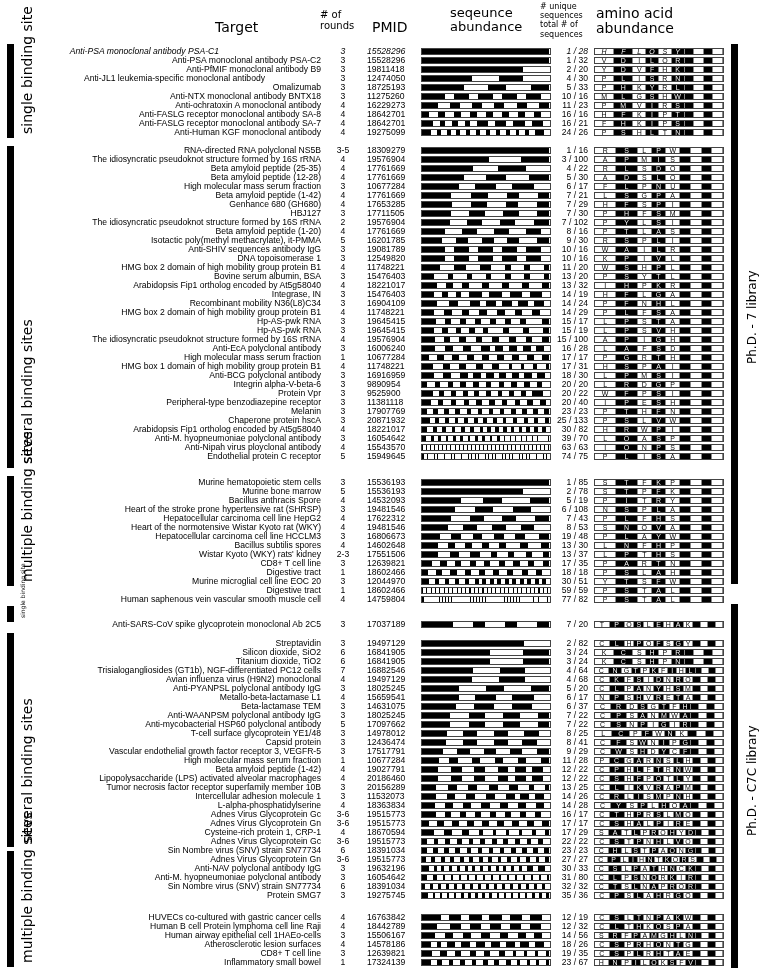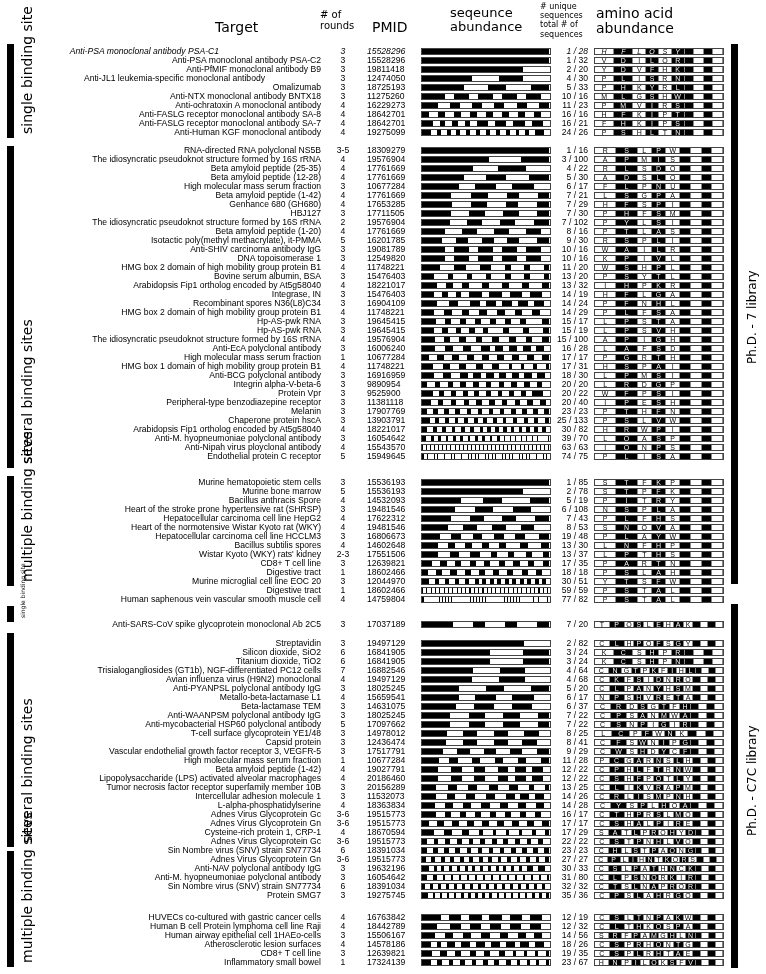--- a/index.html
+++ b/index.html
@@ -615,21 +615,21 @@
         <span class="w" style="width: 11.1111%;">P</span>
         <span class="b" style="width: 11.1111%;">L</span>
         <span class="w" style="width: 11.1111%;">I</span>
         <span class="b" style="flex: 1 1 0%;"></span>
         <span class="w" style="flex: 1 1 0%;"></span>
         <span class="b" style="flex: 1 1 0%;"></span>
         <span class="w" style="flex: 1 1 0%;"></span>
       </div>
     </div>
     <div class="row" style="top: 245px; width: 766px;">
-      <div class="tgt">Anti-SHIV carcinoma antibody IgG</div>
+      <div class="tgt">Anti-SHIV sequences antibody IgG</div>
       <div class="rnd">3</div>
       <div class="pmid">19081789</div>
       <div class="abund">
         <span style="width: 18.75%; background: rgb(0, 0, 0);"></span>
         <span style="width: 6.25%; background: rgb(255, 255, 255);"></span>
         <span style="width: 12.5%; background: rgb(0, 0, 0);"></span>
         <span style="width: 6.25%; background: rgb(255, 255, 255);"></span>
         <span style="width: 12.5%; background: rgb(0, 0, 0);"></span>
         <span style="width: 6.25%; background: rgb(255, 255, 255);"></span>
         <span style="width: 12.5%; background: rgb(0, 0, 0);"></span>
@@ -800,21 +800,21 @@
         <span class="w" style="width: 11.1111%;">L</span>
         <span class="b" style="width: 11.1111%;">G</span>
         <span class="w" style="width: 11.1111%;">A</span>
         <span class="b" style="flex: 1 1 0%;"></span>
         <span class="w" style="flex: 1 1 0%;"></span>
         <span class="b" style="flex: 1 1 0%;"></span>
         <span class="w" style="flex: 1 1 0%;"></span>
       </div>
     </div>
     <div class="row" style="top: 299px; width: 766px;">
-      <div class="tgt">Recombinant spores N36(L8)C34</div>
+      <div class="tgt">Recombinant mobility N36(L8)C34</div>
       <div class="rnd">3</div>
       <div class="pmid">16904109</div>
       <div class="abund">
         <span style="width: 12.5%; background: rgb(0, 0, 0);"></span>
         <span style="width: 8.33333%; background: rgb(255, 255, 255);"></span>
         <span style="width: 8.33333%; background: rgb(0, 0, 0);"></span>
         <span style="width: 8.33333%; background: rgb(255, 255, 255);"></span>
         <span style="width: 8.33333%; background: rgb(0, 0, 0);"></span>
         <span style="width: 4.16667%; background: rgb(255, 255, 255);"></span>
         <span style="width: 8.33333%; background: rgb(0, 0, 0);"></span>
@@ -1273,21 +1273,21 @@
         <span class="w" style="width: 11.1111%;">N</span>
         <span class="b" style="flex: 1 1 0%;"></span>
         <span class="w" style="flex: 1 1 0%;"></span>
         <span class="b" style="flex: 1 1 0%;"></span>
         <span class="w" style="flex: 1 1 0%;"></span>
       </div>
     </div>
     <div class="row" style="top: 416px; width: 766px;">
       <div class="tgt">Chaperone protein hscA</div>
       <div class="rnd">3</div>
-      <div class="pmid">13903791</div>
+      <div class="pmid">20871932</div>
       <div class="abund">
         <span style="width: 6.76692%; background: rgb(0, 0, 0);"></span>
         <span style="width: 3.7594%; background: rgb(255, 255, 255);"></span>
         <span style="width: 3.7594%; background: rgb(0, 0, 0);"></span>
         <span style="width: 3.7594%; background: rgb(255, 255, 255);"></span>
         <span style="width: 3.7594%; background: rgb(0, 0, 0);"></span>
         <span style="width: 3.7594%; background: rgb(255, 255, 255);"></span>
         <span style="width: 3.7594%; background: rgb(0, 0, 0);"></span>
         <span style="width: 3.7594%; background: rgb(255, 255, 255);"></span>
         <span style="width: 3.7594%; background: rgb(0, 0, 0);"></span>

